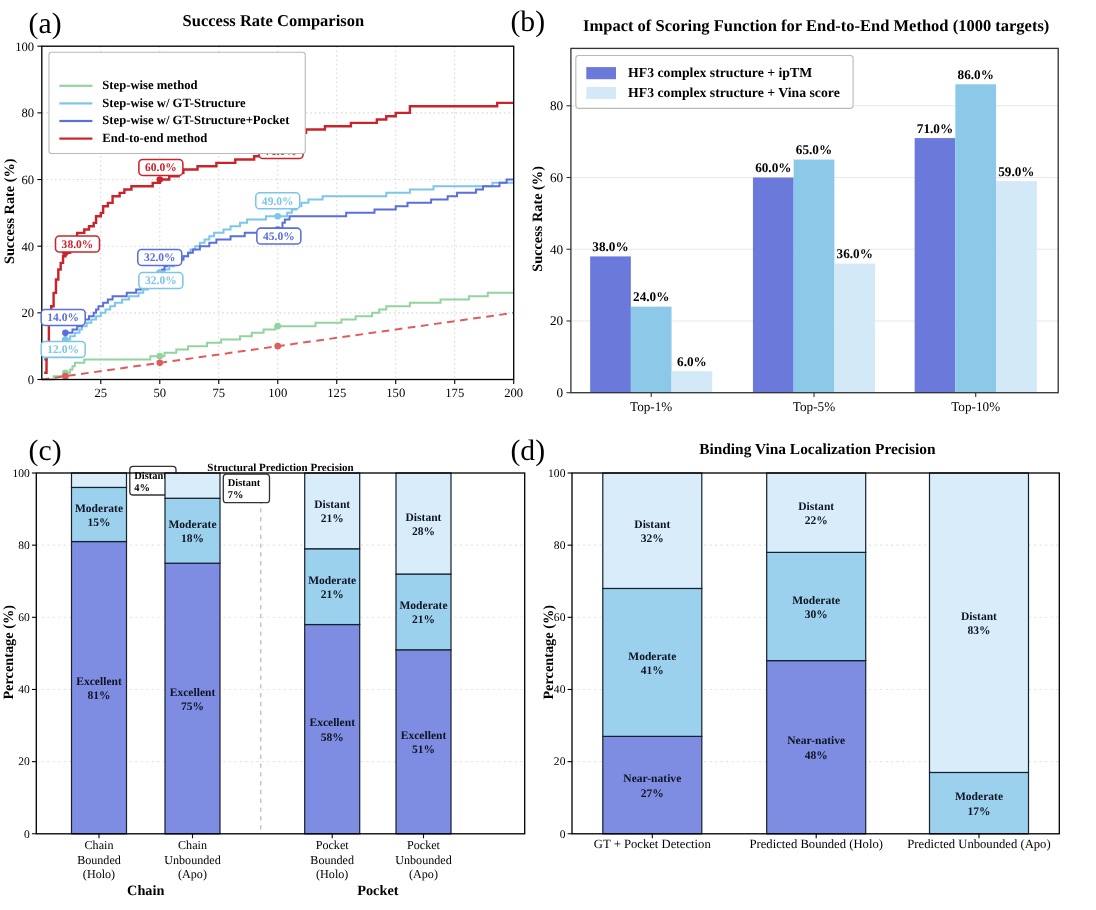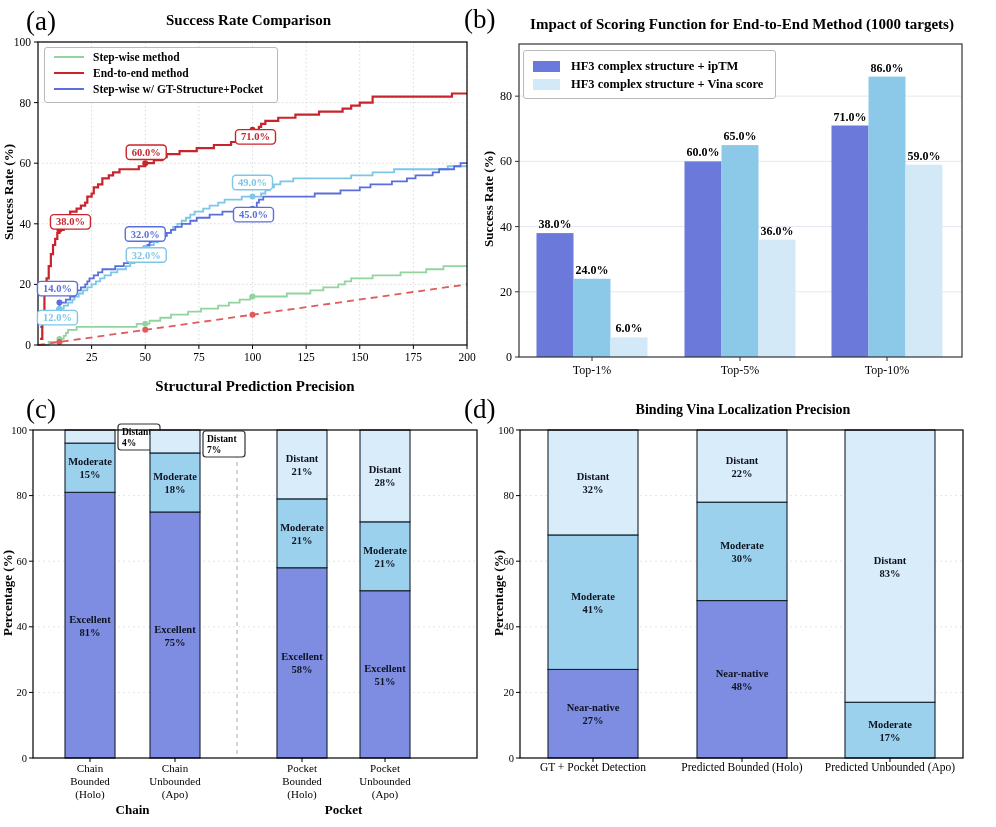--- a/index.html
+++ b/index.html
@@ -12,31 +12,31 @@
   #svg-d{left:496px;top:390px;}
   svg text{font-family:"Liberation Serif","DejaVu Serif",serif;}
   .panel-letter{position:absolute;font-size:27px;line-height:1;z-index:6;}
   #letter-a{left:26px;top:8px;}
   #letter-b{left:464px;top:6px;}
   #letter-c{left:26px;top:396px;}
   #letter-d{left:464px;top:396px;}
   .chart-title{position:absolute;font-weight:bold;text-align:center;z-index:6;}
   #title-a{left:34px;top:12px;width:429px;font-size:15px;}
   #title-b{left:519px;top:16px;width:446px;font-size:15px;}
-  #title-c{left:33px;top:378px;width:444px;font-size:15px;}
+  #title-c{left:33px;top:420px;width:444px;font-size:10px;}
   #title-d{left:518px;top:402px;width:450px;font-size:14px;}
   .axis-label{position:absolute;font-weight:bold;z-index:6;}
   #xlabel-a{left:38px;top:358px;width:429px;text-align:center;font-size:13.5px;}
   .ylab{width:240px;text-align:center;transform:rotate(-90deg);font-size:13px;}
   #ylabel-a{left:-111px;top:184px;}
   #ylabel-b{left:369px;top:191px;}
   #ylabel-c{left:-112px;top:585px;}
   #ylabel-d{left:379px;top:585px;}
   .legend{position:absolute;background:#fff;border:1.2px solid #b9b9b9;border-radius:3px;z-index:5;}
-  #legend-a{left:44px;top:47px;padding:1px 14px 5px 9px;}
+  #legend-a{left:44px;top:47px;padding:22px 14px 5px 9px;}
   #legend-b{left:523px;top:50px;padding:6px 12px 5px 9px;}
   .lrow{display:flex;align-items:center;gap:9px;height:16px;}
   #legend-b .lrow{height:18px;gap:11px;}
   .lsample{width:30px;height:0;}
   .lswatch{width:27px;height:11px;}
   .ltext{font-weight:bold;font-size:11.5px;white-space:nowrap;}
   #legend-b .ltext{font-size:12.5px;}
 </style>
 </head>
 <body>
@@ -297,27 +297,31 @@
   <div class="axis-label ylab" id="ylabel-b">Success Rate (%)</div>
   <div class="axis-label ylab" id="ylabel-c">Percentage (%)</div>
   <div class="axis-label ylab" id="ylabel-d">Percentage (%)</div>
 
   <div class="legend" id="legend-a">
       <div class="lrow">
         <div class="lsample" style="border-top: 2.6px solid rgb(146, 212, 160);"></div>
         <span class="ltext">Step-wise method</span>
       </div>
       <div class="lrow">
+        <div class="lsample" style="border-top: 2.6px solid rgb(124, 198, 232);"></div>
+        <span class="ltext">Step-wise w/ GT-Structure</span>
+      </div>
+      <div class="lrow">
+        <div class="lsample" style="border-top: 2.6px solid rgb(90, 110, 220);"></div>
+        <span class="ltext">Step-wise w/ GT-Structure+Pocket</span>
+      </div>
+      <div class="lrow">
         <div class="lsample" style="border-top: 2.6px solid rgb(201, 36, 43);"></div>
         <span class="ltext">End-to-end method</span>
       </div>
-      <div class="lrow">
-        <div class="lsample" style="border-top: 2.6px solid rgb(90, 110, 220);"></div>
-        <span class="ltext">Step-wise w/ GT-Structure+Pocket</span>
-      </div>
     </div>
   <div class="legend" id="legend-b">
       <div class="lrow">
         <div class="lswatch" style="background: rgb(107, 121, 218);"></div>
         <span class="ltext">HF3 complex structure + ipTM</span>
       </div>
       <div class="lrow">
         <div class="lswatch" style="background: rgb(211, 233, 248);"></div>
         <span class="ltext">HF3 complex structure + Vina score</span>
       </div>

